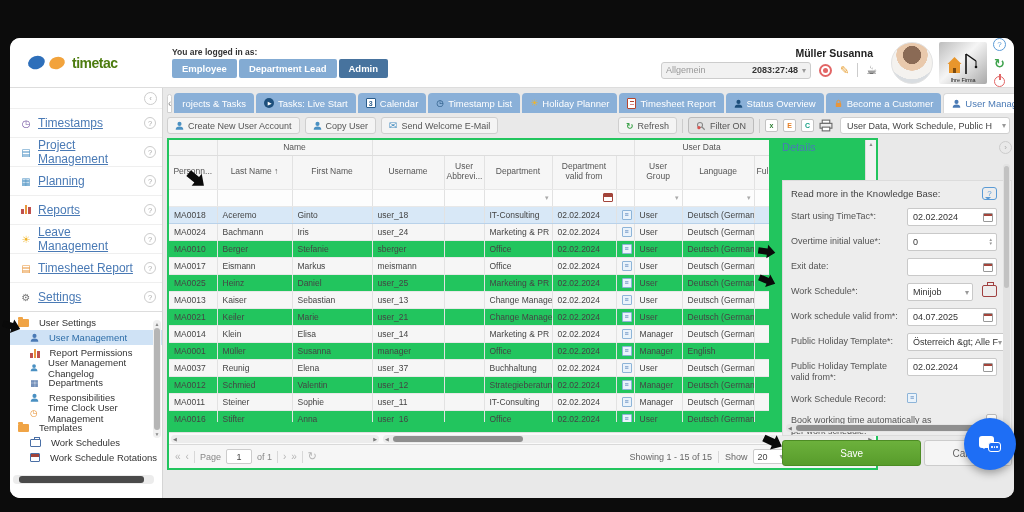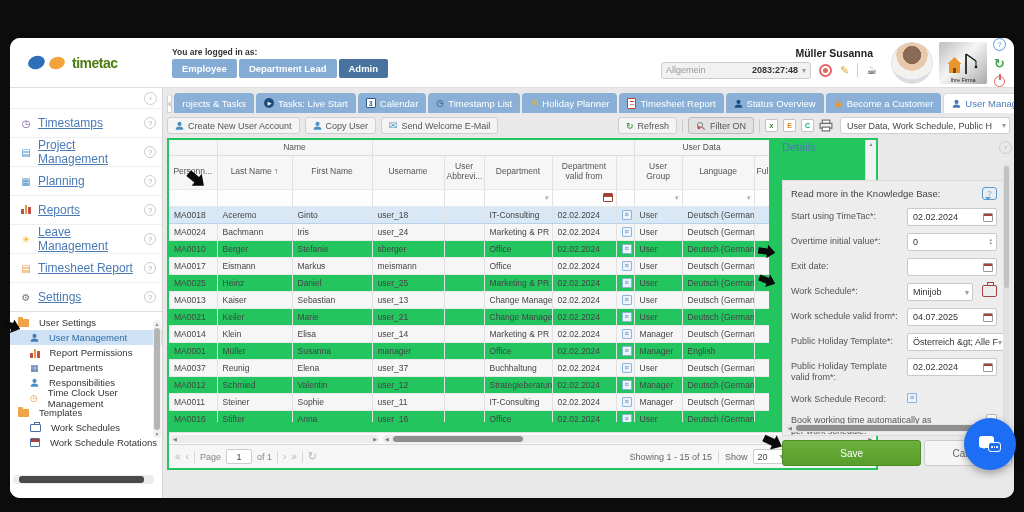--- a/index.html
+++ b/index.html
@@ -307,20 +307,27 @@
               </svg>
           <span>User Management</span>
         </div>
         <div class="tree-row child">
           <span class="bars">
                 <i></i>
                 <i></i>
                 <i></i>
               </span>
           <span>Report Permissions</span>
+        </div>
+        <div class="tree-row child">
+          <svg class="psvg" viewBox="0 0 10 10" width="9" height="9" fill="#4a90c2">
+                <circle cx="5" cy="3.2" r="2.3"></circle>
+                <path d="M0.8 9.6 a4.2 3.6 0 0 1 8.4 0 Z"></path>
+              </svg>
+          <span>User Management Changelog</span>
         </div>
         <div class="tree-row child">
           <span style="color:#4a6fa5;font-size:9px">▦</span>
           <span>Departments</span>
         </div>
         <div class="tree-row child">
           <svg class="psvg" viewBox="0 0 10 10" width="9" height="9" fill="#4a90c2">
                 <circle cx="5" cy="3.2" r="2.3"></circle>
                 <path d="M0.8 9.6 a4.2 3.6 0 0 1 8.4 0 Z"></path>
               </svg>

